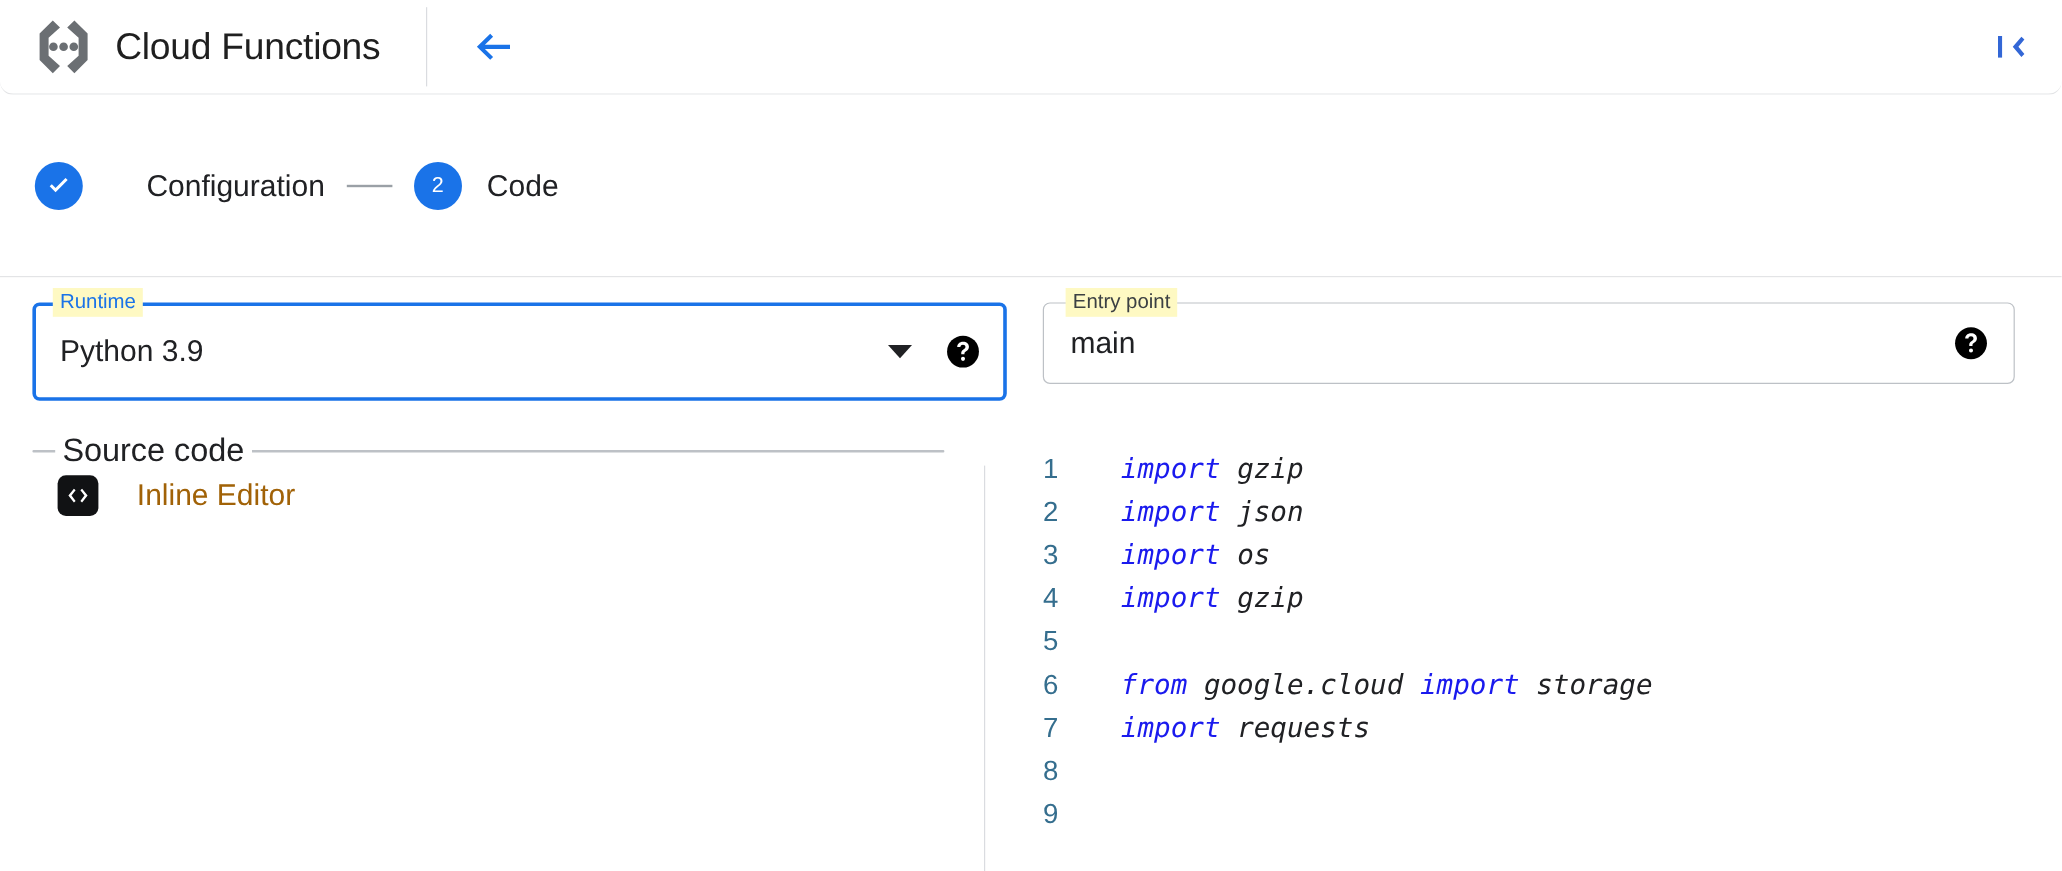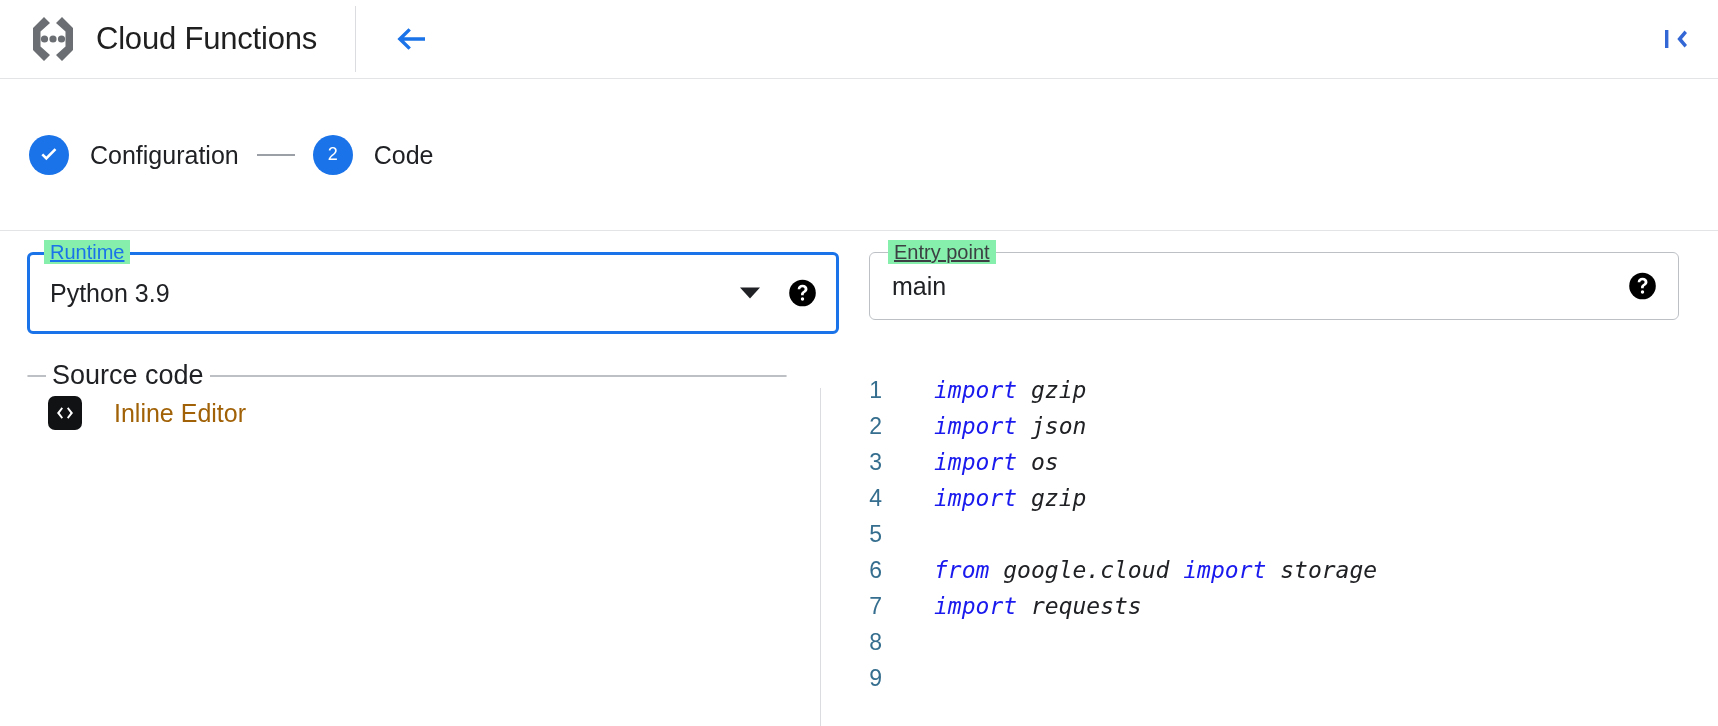--- a/index.html
+++ b/index.html
@@ -27,20 +27,21 @@
   .appbar {
     position: absolute;
     left: 0; top: 0;
     width: 1718px;
     height: 79px;
     background: #ffffff;
     border-bottom: 1px solid #e3e4e6;
     box-sizing: border-box;
     display: flex;
     align-items: center;
+    border-radius: 11px;
   }
   .product-logo {
     margin-left: 22px;
     width: 62px;
     height: 52px;
     flex: 0 0 auto;
     display: flex;
     align-items: center;
     justify-content: center;
   }
@@ -98,21 +99,21 @@
     box-sizing: border-box;
     border-bottom: 1px solid #e3e4e6;
     display: flex;
     align-items: center;
   }
   .step {
     display: flex;
     align-items: center;
     flex: 0 0 auto;
   }
-  .step:first-child { margin-left: 29px; }
+  .step:first-child { margin-left: 29px; gap: 32px; }
   .step-circle {
     width: 40px;
     height: 40px;
     border-radius: 50%;
     background: #1a73e8;
     color: #ffffff;
     display: flex;
     align-items: center;
     justify-content: center;
     font-size: 18px;
@@ -158,26 +159,25 @@
     box-sizing: border-box;
   }
   .field.focused .fieldset {
     border: 3px solid #1a73e8;
   }
   .field .legend {
     position: absolute;
     top: -12px;
     left: 19px;
     padding: 0 6px;
-    background: #86efac;
-    font-size: 20px;
+    background: #fef9c3;
+    font-size: 17px;
     line-height: 24px;
     color: #3c4043;
     white-space: nowrap;
-    text-decoration: underline;
   }
   .field.focused .legend {
     color: #1a73e8;
     left: 17px;
   }
   .field .value {
     position: absolute;
     left: 23px;
     top: 50%;
     transform: translateY(-50%);

